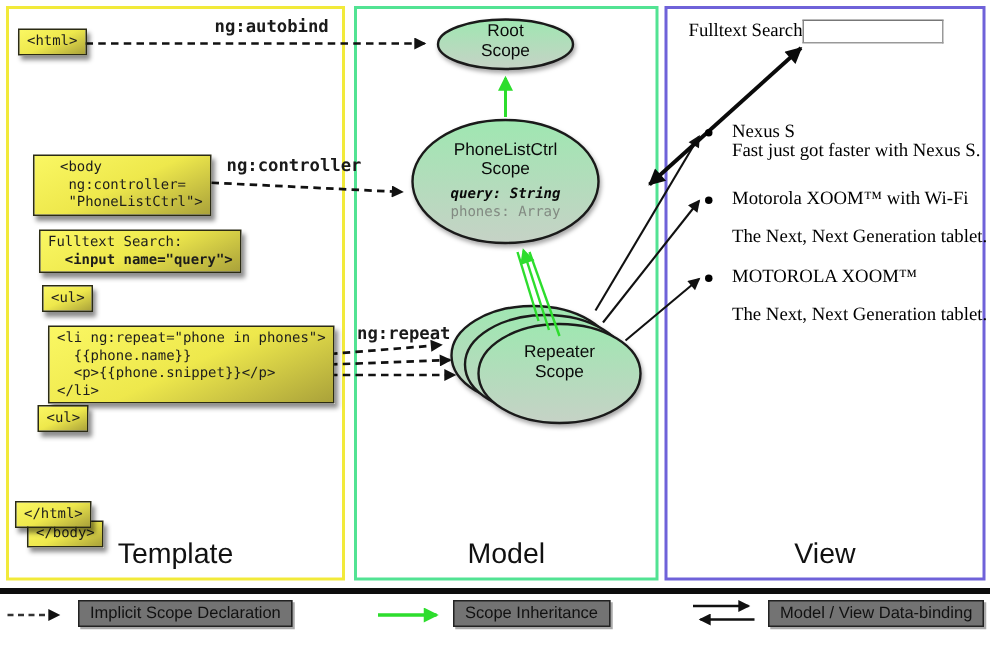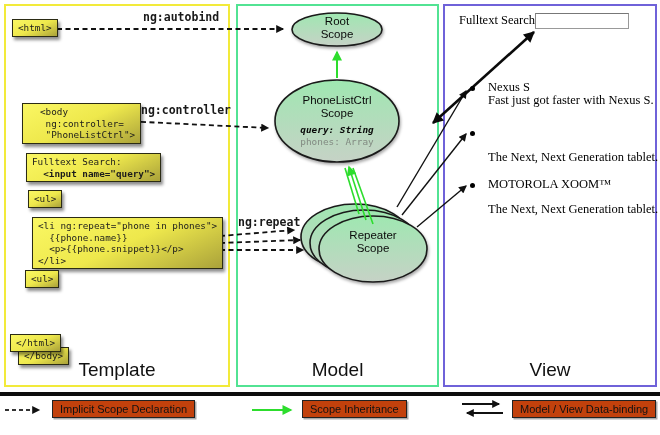--- a/index.html
+++ b/index.html
@@ -16,21 +16,21 @@
   .b{font-weight:bold;}
   .arrlab{position:absolute;font-family:"DejaVu Sans Mono",monospace;font-size:11.5px;
           font-weight:bold;color:#1a1a1a;}
   .etxt{position:absolute;text-align:center;font-size:11.5px;color:#0a0a0a;line-height:13px;}
   .emono{font-family:"DejaVu Sans Mono",monospace;font-size:9.4px;line-height:11.5px;}
   .gray{color:#828a82;}
   .vtext{position:absolute;font-family:"Liberation Serif",serif;font-size:12.5px;color:#000;}
   .bullet{position:absolute;width:5px;height:5px;border-radius:50%;background:#000;}
   .vinput{position:absolute;left:535px;top:13px;width:88px;height:14px;border:1px solid #999;
           border-top-color:#777;border-left-color:#888;background:#fff;font-size:11px;padding:0 2px;}
-  .lgbox{position:absolute;top:400px;padding:2px 7px;background:#c2410c;border:1px solid #222;
+  .lgbox{position:absolute;top:400px;padding:2px 7px;background:#737373;border:1px solid #222;
          box-shadow:1.5px 1.5px 0 #aaa;font-size:11px;color:#111;white-space:nowrap;}
   .thickline{position:absolute;left:0;top:392px;width:660px;height:3.5px;background:#0d0d0d;}
 </style>
 </head>
 <body>
 
 <div id="canvas">
 
   <div class="col" style="left:4px;width:222px;border-color:#f2ea3a;">
     <div class="col-label">Template</div>
@@ -123,21 +123,21 @@
     <div class="cl">&lt;ul&gt;</div>
   </div>
   <div class="codebox" style="left:18px;top:303px;margin-top:44px;">
     <div class="cl">&lt;/body&gt;</div>
   </div>
   <div class="codebox" style="left:10px;top:334px;">
     <div class="cl">&lt;/html&gt;</div>
   </div>
 
   <div class="arrlab" style="left:143px;top:10px;">ng:autobind</div>
-  <div class="arrlab" style="left:141px;top:103px;">ng:controller</div>
+  <div class="arrlab" style="left:151px;top:103px;">ng:controller</div>
   <div class="arrlab" style="left:238px;top:215px;">ng:repeat</div>
 
   <div class="etxt" style="left:297px;top:15px;width:80px;">
     <div>Root</div>
     <div>Scope</div>
   </div>
   <div class="etxt" style="left:277px;top:94px;width:120px;">
     <div>PhoneListCtrl</div>
     <div>Scope</div>
     <div class="emono b" style="margin-top:4px;font-style:italic;">query: String</div>
@@ -149,20 +149,21 @@
   </div>
 
   <div class="vtext" style="left:459px;top:13px;">Fulltext Search:</div>
   <input class="vinput" type="text" value="" style="">
 
   <span class="bullet" style="left:470px;top:86px;"></span>
   <div class="vtext" style="left:488px;top:80px;">Nexus S</div>
   <div class="vtext" style="left:488px;top:93px;">Fast just got faster with Nexus S.</div>
 
   <span class="bullet" style="left:470px;top:131px;"></span>
+  <div class="vtext" style="left:488px;top:125px;">Motorola XOOM™  with Wi-Fi</div>
   <div class="vtext" style="left:488px;top:150px;">The Next, Next Generation tablet.</div>
 
   <span class="bullet" style="left:470px;top:183px;"></span>
   <div class="vtext" style="left:488px;top:177px;">MOTOROLA XOOM™</div>
   <div class="vtext" style="left:488px;top:202px;">The Next, Next Generation tablet.</div>
 
   <div class="thickline"></div>
   <div class="lgbox" style="left:52px;">Implicit Scope Declaration</div>
   <div class="lgbox" style="left:302px;">Scope Inheritance</div>
   <div class="lgbox" style="left:512px;">Model / View Data-binding</div>

